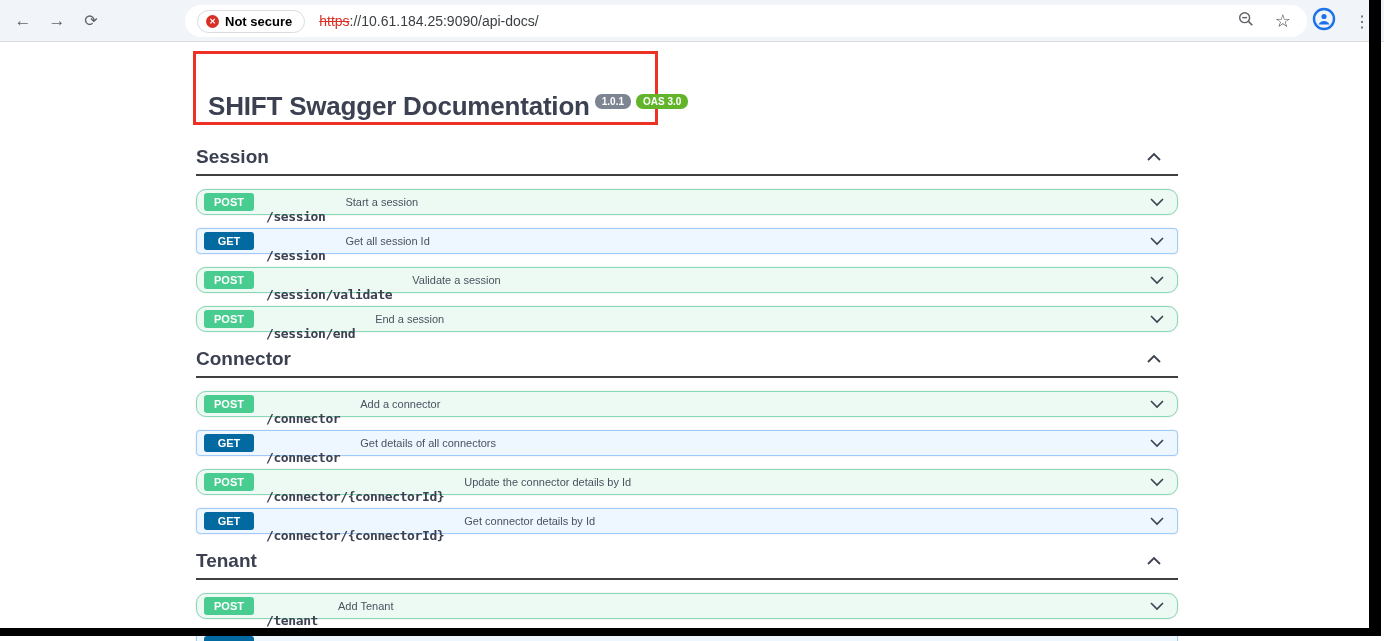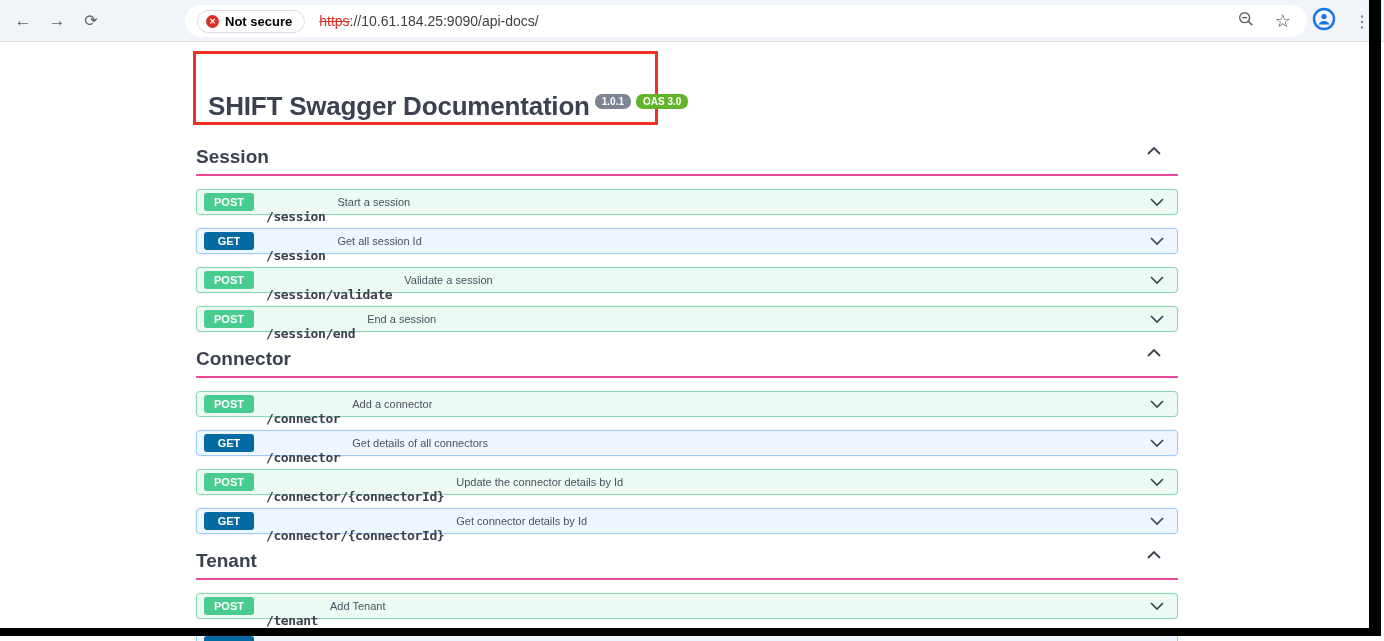--- a/index.html
+++ b/index.html
@@ -38,36 +38,36 @@
   .badge { display:inline-block; color:#fff; font-size:10px; font-weight:bold;
            border-radius:7px; padding:2px 7px; margin-left:5px; position:relative;
            top:-13px; white-space:nowrap; }
   .badge.ver { background:#7d8492; }
   .badge.oas { background:#62b52b; }
 
   
   .content { position:absolute; left:196px; top:146px; width:982px; }
   .section { margin-top:16px; }
   .section:first-child { margin-top:0; }
-  .section-header { display:flex; justify-content:space-between; align-items:flex-start;
-                    padding:0 16px 6px 0; border-bottom:2px solid #ec4899; cursor:pointer; }
+  .section-header { display:flex; justify-content:space-between; align-items:center;
+                    padding:0 16px 6px 0; border-bottom:2px solid #404040; cursor:pointer; }
   .section-title { font-size:19px; font-weight:bold; color:#3b4151; }
   .op-row { display:flex; align-items:center; height:26px; border-radius:4px;
             margin-top:13px; padding:0 12px 0 7px; border:1px solid;
             box-shadow:0 0 2px rgba(0,0,0,.12); cursor:pointer; }
-  .op-row.post { background:#edfaf3; border-color:#85d9b4; }
+  .op-row.post { background:#edfaf3; border-color:#85d9b4;border-radius:10px; }
   .op-row.get  { background:#eef6ff; border-color:#9ccbfc; }
   .method-badge { width:50px; height:18px; border-radius:3px; color:#ffffff;
                   font-weight:bold; font-size:11px; display:flex; align-items:center;
                   justify-content:center; flex:0 0 auto; }
   .op-row.post .method-badge { background:#49cc90; }
   .op-row.get  .method-badge { background:#0369a1; }
   .op-path { font-family:"DejaVu Sans Mono", monospace; font-weight:bold; font-size:13px;
              color:#3b4151; margin-left:12px; letter-spacing:-0.4px; white-space:nowrap;margin-top:28px; }
-  .op-summary { font-size:11px; color:#4a5160; margin-left:12px; white-space:nowrap; }
+  .op-summary { font-size:11px; color:#4a5160; margin-left:20px; white-space:nowrap; }
   .op-chevron { margin-left:auto; display:flex; align-items:center; }
 
   svg.chev { display:block; }
 
   
   .frame-right { position:absolute; left:1369px; top:0; width:12px; height:636px;
                  background:#000; }
   .frame-bottom { position:absolute; left:0; top:628px; width:1381px; height:8px;
                   background:#000; }
 </style>

